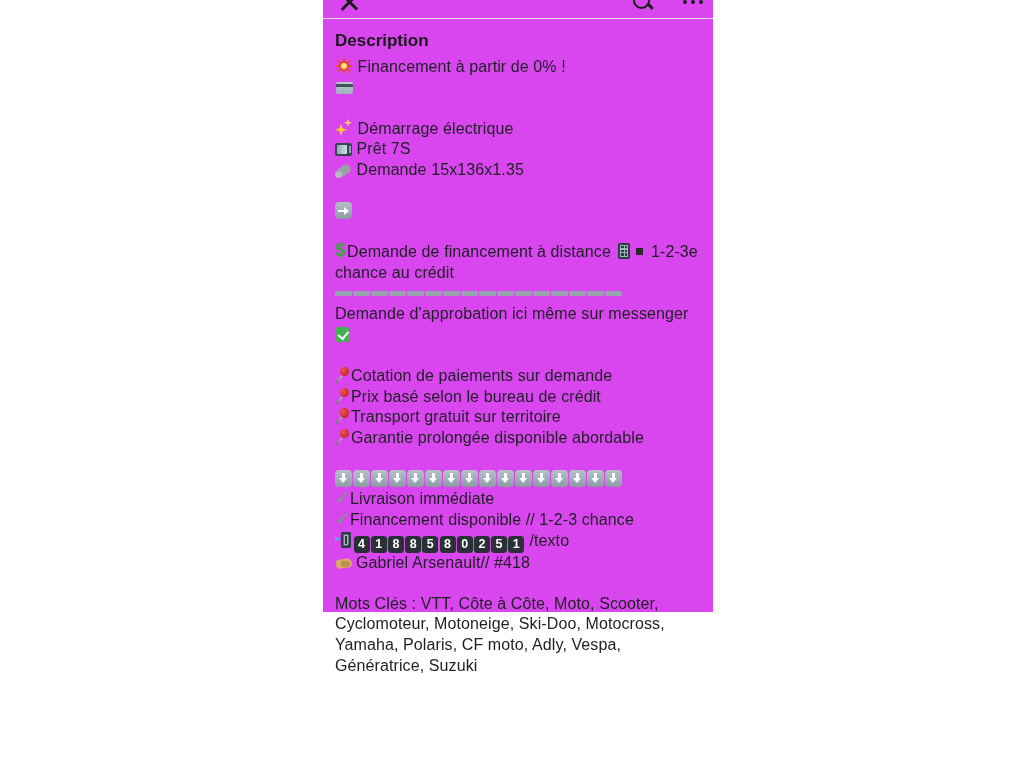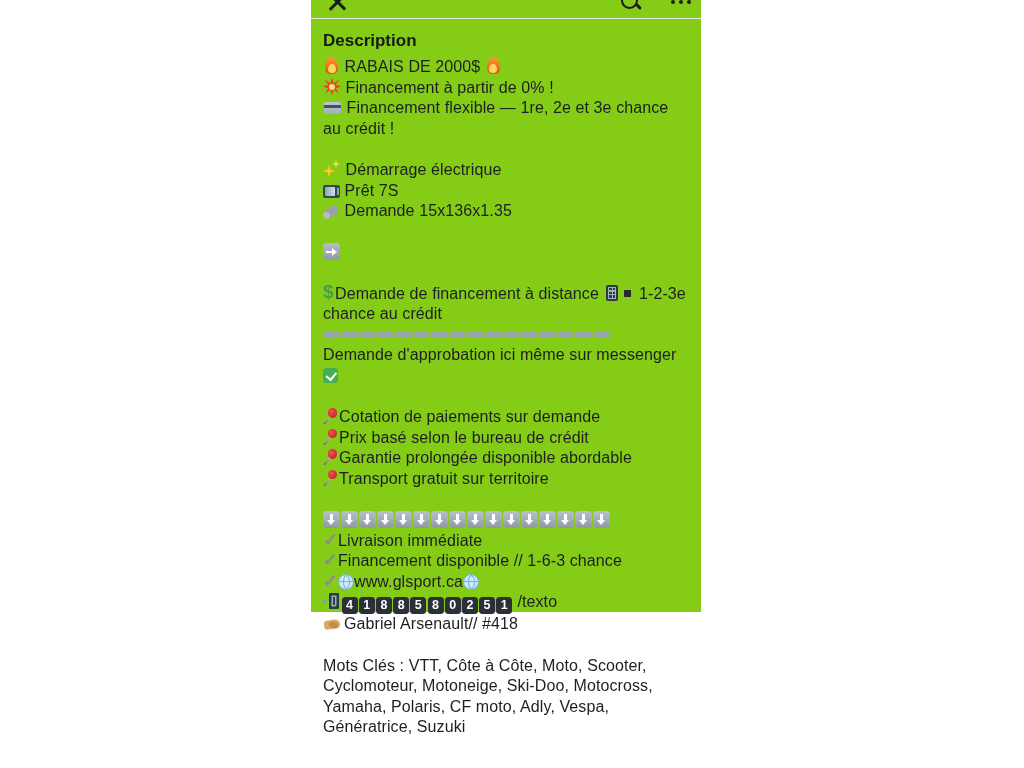--- a/index.html
+++ b/index.html
@@ -1,18 +1,18 @@
 <!DOCTYPE html>
 <html><head>
 <meta charset="utf-8">
 <style>
   * { margin:0; padding:0; box-sizing:content-box; }
   html,body { width:1024px; height:768px; background:#ffffff; overflow:hidden;
               font-family:"Liberation Sans", sans-serif; }
-  .phone { position:absolute; left:311px; top:0; width:390px; height:612px; background:#84cc16; }
+  .phone { position:absolute; left:323px; top:0; width:390px; height:612px; background:#d946ef; }
 
   
   .topbar { position:relative; height:18px; overflow:hidden; border-bottom:1px solid #e6e6e6; }
   .tb-ic { position:absolute; display:block; }
   .ic-close { left:17px; top:-9px; width:18px; height:18px; }
   .ic-close::before, .ic-close::after { content:""; position:absolute; left:8px; top:0; width:2.6px; height:22px; background:#1c1c1c; border-radius:1px; }
   .ic-close::before { transform:rotate(45deg); }
   .ic-close::after  { transform:rotate(-45deg); }
   .ic-search { left:310px; top:-8px; width:20px; height:20px; }
   .ic-search::before { content:""; position:absolute; left:0; top:0; width:13px; height:13px; border:2.6px solid #1c1c1c; border-radius:50%; }
@@ -132,42 +132,40 @@
     <span class="tb-ic ic-search"></span>
     <span class="tb-ic ic-more">
         <i></i>
         <i></i>
         <i></i>
       </span>
   </div>
   <div class="content">
     <div class="title">Description</div>
     <div id="desc-lines">
-        <div class="line"><span class="ic ic-fire"></span><span> RABAIS DE 2000$ </span><span class="ic ic-fire"></span></div>
         <div class="line"><span class="ic ic-collision"></span><span> Financement à partir de 0% !</span></div>
-        <div class="line"><span class="ic ic-card"></span><span> Financement flexible — 1re, 2e et 3e chance au crédit !</span></div>
+        <div class="line"><span class="ic ic-card"></span></div>
         <div class="line"></div>
         <div class="line"><span class="ic ic-sparkles"></span><span> Démarrage électrique</span></div>
         <div class="line"><span class="ic ic-tv"></span><span> Prêt 7S</span></div>
         <div class="line"><span class="ic ic-arm"></span><span> Demande 15x136x1.35</span></div>
         <div class="line"></div>
         <div class="line"><span class="ic ic-arrow-right"></span></div>
         <div class="line"></div>
         <div class="line"><span class="ic ic-dollar"></span><span>Demande de financement à distance </span><span class="ic ic-calculator"></span><span class="ic ic-small-square"></span><span> 1-2-3e chance au crédit</span></div>
         <div class="line"><span class="ic ic-minus"></span><span class="ic ic-minus"></span><span class="ic ic-minus"></span><span class="ic ic-minus"></span><span class="ic ic-minus"></span><span class="ic ic-minus"></span><span class="ic ic-minus"></span><span class="ic ic-minus"></span><span class="ic ic-minus"></span><span class="ic ic-minus"></span><span class="ic ic-minus"></span><span class="ic ic-minus"></span><span class="ic ic-minus"></span><span class="ic ic-minus"></span><span class="ic ic-minus"></span><span class="ic ic-minus"></span></div>
         <div class="line"><span>Demande d'approbation ici même sur messenger</span><span class="ic ic-check-green"></span></div>
         <div class="line"></div>
         <div class="line"><span class="ic ic-pushpin"></span><span>Cotation de paiements sur demande</span></div>
         <div class="line"><span class="ic ic-pushpin"></span><span>Prix basé selon le bureau de crédit</span></div>
+        <div class="line"><span class="ic ic-pushpin"></span><span>Transport gratuit sur territoire</span></div>
         <div class="line"><span class="ic ic-pushpin"></span><span>Garantie prolongée disponible abordable</span></div>
-        <div class="line"><span class="ic ic-pushpin"></span><span>Transport gratuit sur territoire</span></div>
         <div class="line"></div>
         <div class="line"><span class="ic ic-arrow-down"></span><span class="ic ic-arrow-down"></span><span class="ic ic-arrow-down"></span><span class="ic ic-arrow-down"></span><span class="ic ic-arrow-down"></span><span class="ic ic-arrow-down"></span><span class="ic ic-arrow-down"></span><span class="ic ic-arrow-down"></span><span class="ic ic-arrow-down"></span><span class="ic ic-arrow-down"></span><span class="ic ic-arrow-down"></span><span class="ic ic-arrow-down"></span><span class="ic ic-arrow-down"></span><span class="ic ic-arrow-down"></span><span class="ic ic-arrow-down"></span><span class="ic ic-arrow-down"></span></div>
         <div class="line"><span class="ic ic-check-grey"></span><span>Livraison immédiate</span></div>
-        <div class="line"><span class="ic ic-check-grey"></span><span>Financement disponible // 1-6-3 chance</span></div>
-        <div class="line"><span class="ic ic-check-grey"></span><span class="ic ic-globe"></span><span>www.glsport.ca</span><span class="ic ic-globe"></span></div>
+        <div class="line"><span class="ic ic-check-grey"></span><span>Financement disponible // 1-2-3 chance</span></div>
         <div class="line"><span class="ic ic-phone-arrow"></span><span class="keycap">4</span><span class="keycap">1</span><span class="keycap">8</span><span class="keycap">8</span><span class="keycap">5</span><span class="keycap">8</span><span class="keycap">0</span><span class="keycap">2</span><span class="keycap">5</span><span class="keycap">1</span><span> /texto</span></div>
         <div class="line"><span class="ic ic-handshake"></span><span>Gabriel Arsenault// #418</span></div>
         <div class="line"></div>
         <div class="line"><span>Mots Clés : VTT, Côte à Côte, Moto, Scooter, Cyclomoteur, Motoneige, Ski-Doo, Motocross, Yamaha, Polaris, CF moto, Adly, Vespa, Génératrice, Suzuki</span></div>
       </div>
   </div>
 </div>
 
 </body></html>

